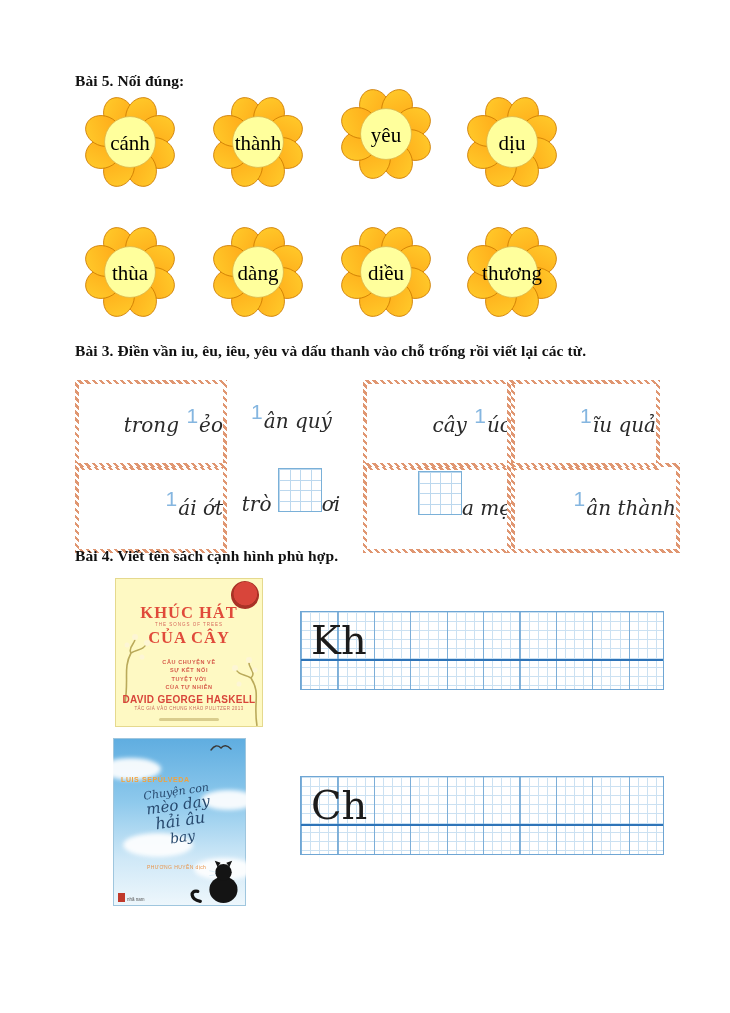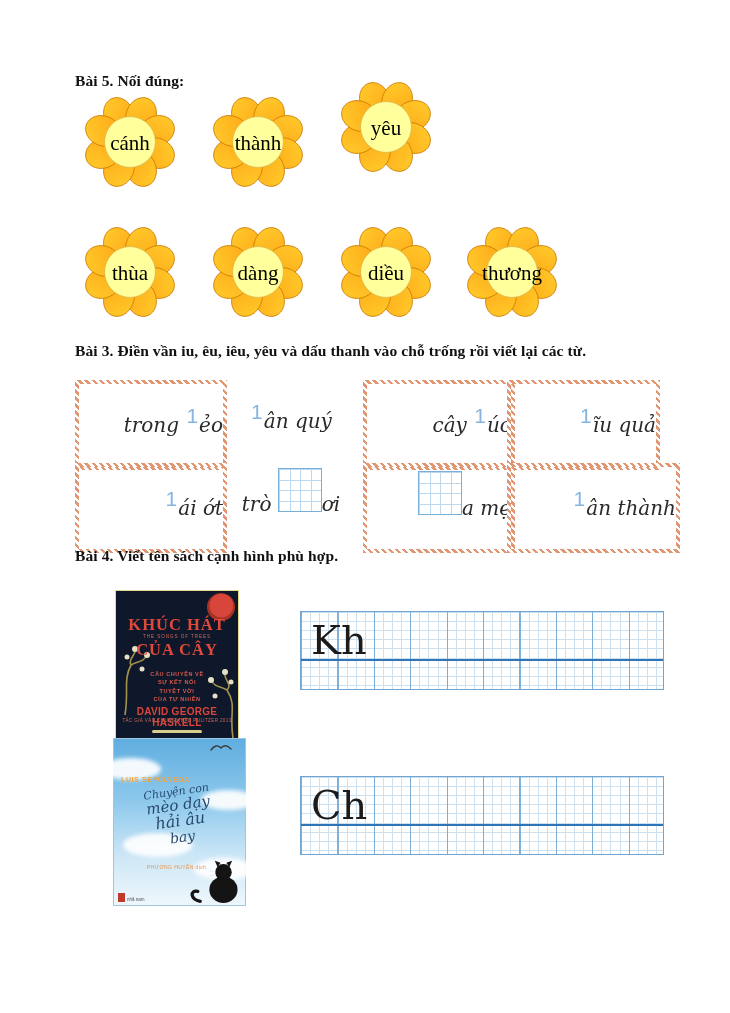--- a/index.html
+++ b/index.html
@@ -29,22 +29,22 @@
          border:1.6px solid #6fa6d4;background-color:#fff;
          background-image:
            repeating-linear-gradient(to right,rgba(111,166,212,.85) 0 1.2px,transparent 1.2px 36.4px),
            repeating-linear-gradient(to right,#cbe1f2 0 1px,transparent 1px 9.1px),
            repeating-linear-gradient(to bottom,#cbe1f2 0 1px,transparent 1px 9.1px);}
   .wgrid .baseline{position:absolute;left:0;right:0;top:47px;height:2.4px;background:#2e74b8;}
   .wletter{position:absolute;left:10px;top:8px;font-family:"DejaVu Serif", serif;
            font-size:40px;line-height:1;color:#1b1b1b;}
 
   
-  .book1{position:absolute;left:115px;top:578px;width:124px;height:149px;background:#0f172a;
-         box-shadow:0 0 0 1px #e5d98e inset;font-family:"Liberation Sans", sans-serif;text-align:center;margin-top:12px;}
+  .book1{position:absolute;left:115px;top:578px;width:148px;height:149px;background:#fef9c3;
+         box-shadow:0 0 0 1px #e5d98e inset;font-family:"Liberation Sans", sans-serif;text-align:center;}
   .b1badge{position:absolute;top:3px;right:4px;width:28px;height:28px;border-radius:50%;
            background:radial-gradient(circle at 50% 45%,#d8453a 55%,#a93226 58%);transform:rotate(14deg);}
   .b1t1{position:absolute;left:0;right:0;top:25px;font-weight:bold;font-size:16.5px;letter-spacing:1px;
         color:#e04a3a;font-family:"Liberation Serif", serif;}
   .b1orig{position:absolute;left:0;right:0;top:44px;font-size:4.5px;color:#d6695c;letter-spacing:1px;}
   .b1t2{position:absolute;left:0;right:0;top:50px;font-weight:bold;font-size:16.5px;letter-spacing:1px;
         color:#e04a3a;font-family:"Liberation Serif", serif;}
   .b1sub{position:absolute;left:0;right:0;top:80px;font-size:5.5px;line-height:1.5;color:#d65a4a;
          font-weight:bold;letter-spacing:.6px;}
   .b1auth{position:absolute;left:0;right:0;top:116px;font-size:10px;font-weight:bold;color:#d8453a;letter-spacing:.3px;}
@@ -109,35 +109,51 @@
           <ellipse cx="50" cy="20" rx="15.5" ry="19" transform="rotate(112.5 50 50)"></ellipse>
         <ellipse cx="50" cy="20" rx="15.5" ry="19" transform="rotate(157.5 50 50)"></ellipse>
           <ellipse cx="50" cy="20" rx="15.5" ry="19" transform="rotate(202.5 50 50)"></ellipse>
         <ellipse cx="50" cy="20" rx="15.5" ry="19" transform="rotate(247.5 50 50)"></ellipse>
           <ellipse cx="50" cy="20" rx="15.5" ry="19" transform="rotate(292.5 50 50)"></ellipse>
       </g>
       <circle cx="50" cy="50" r="26.5" fill="#ffff9c" stroke="#d9b44a" stroke-width="0.8"></circle>
     </svg>
     <span class="flower-word">thành</span>
   </div>
-  <div class="flower" style="left:338px;top:79px">
+  <div class="flower" style="left:338px;top:86px">
     <svg viewBox="0 0 100 100">
       <g fill="url(#pg)" stroke="#cc7a00" stroke-width="0.8">
         <ellipse cx="50" cy="20" rx="15.5" ry="19" transform="rotate(-22.5 50 50)"></ellipse>
           <ellipse cx="50" cy="20" rx="15.5" ry="19" transform="rotate(22.5 50 50)"></ellipse>
         <ellipse cx="50" cy="20" rx="15.5" ry="19" transform="rotate(67.5 50 50)"></ellipse>
           <ellipse cx="50" cy="20" rx="15.5" ry="19" transform="rotate(112.5 50 50)"></ellipse>
         <ellipse cx="50" cy="20" rx="15.5" ry="19" transform="rotate(157.5 50 50)"></ellipse>
           <ellipse cx="50" cy="20" rx="15.5" ry="19" transform="rotate(202.5 50 50)"></ellipse>
         <ellipse cx="50" cy="20" rx="15.5" ry="19" transform="rotate(247.5 50 50)"></ellipse>
           <ellipse cx="50" cy="20" rx="15.5" ry="19" transform="rotate(292.5 50 50)"></ellipse>
       </g>
       <circle cx="50" cy="50" r="26.5" fill="#ffff9c" stroke="#d9b44a" stroke-width="0.8"></circle>
     </svg>
     <span class="flower-word">yêu</span>
+  </div>
+  <div class="flower" style="left:464px;top:94px">
+    <svg viewBox="0 0 100 100">
+      <g fill="url(#pg)" stroke="#cc7a00" stroke-width="0.8">
+        <ellipse cx="50" cy="20" rx="15.5" ry="19" transform="rotate(-22.5 50 50)"></ellipse>
+          <ellipse cx="50" cy="20" rx="15.5" ry="19" transform="rotate(22.5 50 50)"></ellipse>
+        <ellipse cx="50" cy="20" rx="15.5" ry="19" transform="rotate(67.5 50 50)"></ellipse>
+          <ellipse cx="50" cy="20" rx="15.5" ry="19" transform="rotate(112.5 50 50)"></ellipse>
+        <ellipse cx="50" cy="20" rx="15.5" ry="19" transform="rotate(157.5 50 50)"></ellipse>
+          <ellipse cx="50" cy="20" rx="15.5" ry="19" transform="rotate(202.5 50 50)"></ellipse>
+        <ellipse cx="50" cy="20" rx="15.5" ry="19" transform="rotate(247.5 50 50)"></ellipse>
+          <ellipse cx="50" cy="20" rx="15.5" ry="19" transform="rotate(292.5 50 50)"></ellipse>
+      </g>
+      <circle cx="50" cy="50" r="26.5" fill="#ffff9c" stroke="#d9b44a" stroke-width="0.8"></circle>
+    </svg>
+    <span class="flower-word">dịu</span>
   </div>
 
   <div class="flower" style="left:82px;top:224px">
     <svg viewBox="0 0 100 100">
       <g fill="url(#pg)" stroke="#cc7a00" stroke-width="0.8">
         <ellipse cx="50" cy="20" rx="15.5" ry="19" transform="rotate(-22.5 50 50)"></ellipse>
           <ellipse cx="50" cy="20" rx="15.5" ry="19" transform="rotate(22.5 50 50)"></ellipse>
         <ellipse cx="50" cy="20" rx="15.5" ry="19" transform="rotate(67.5 50 50)"></ellipse>
           <ellipse cx="50" cy="20" rx="15.5" ry="19" transform="rotate(112.5 50 50)"></ellipse>
         <ellipse cx="50" cy="20" rx="15.5" ry="19" transform="rotate(157.5 50 50)"></ellipse>

